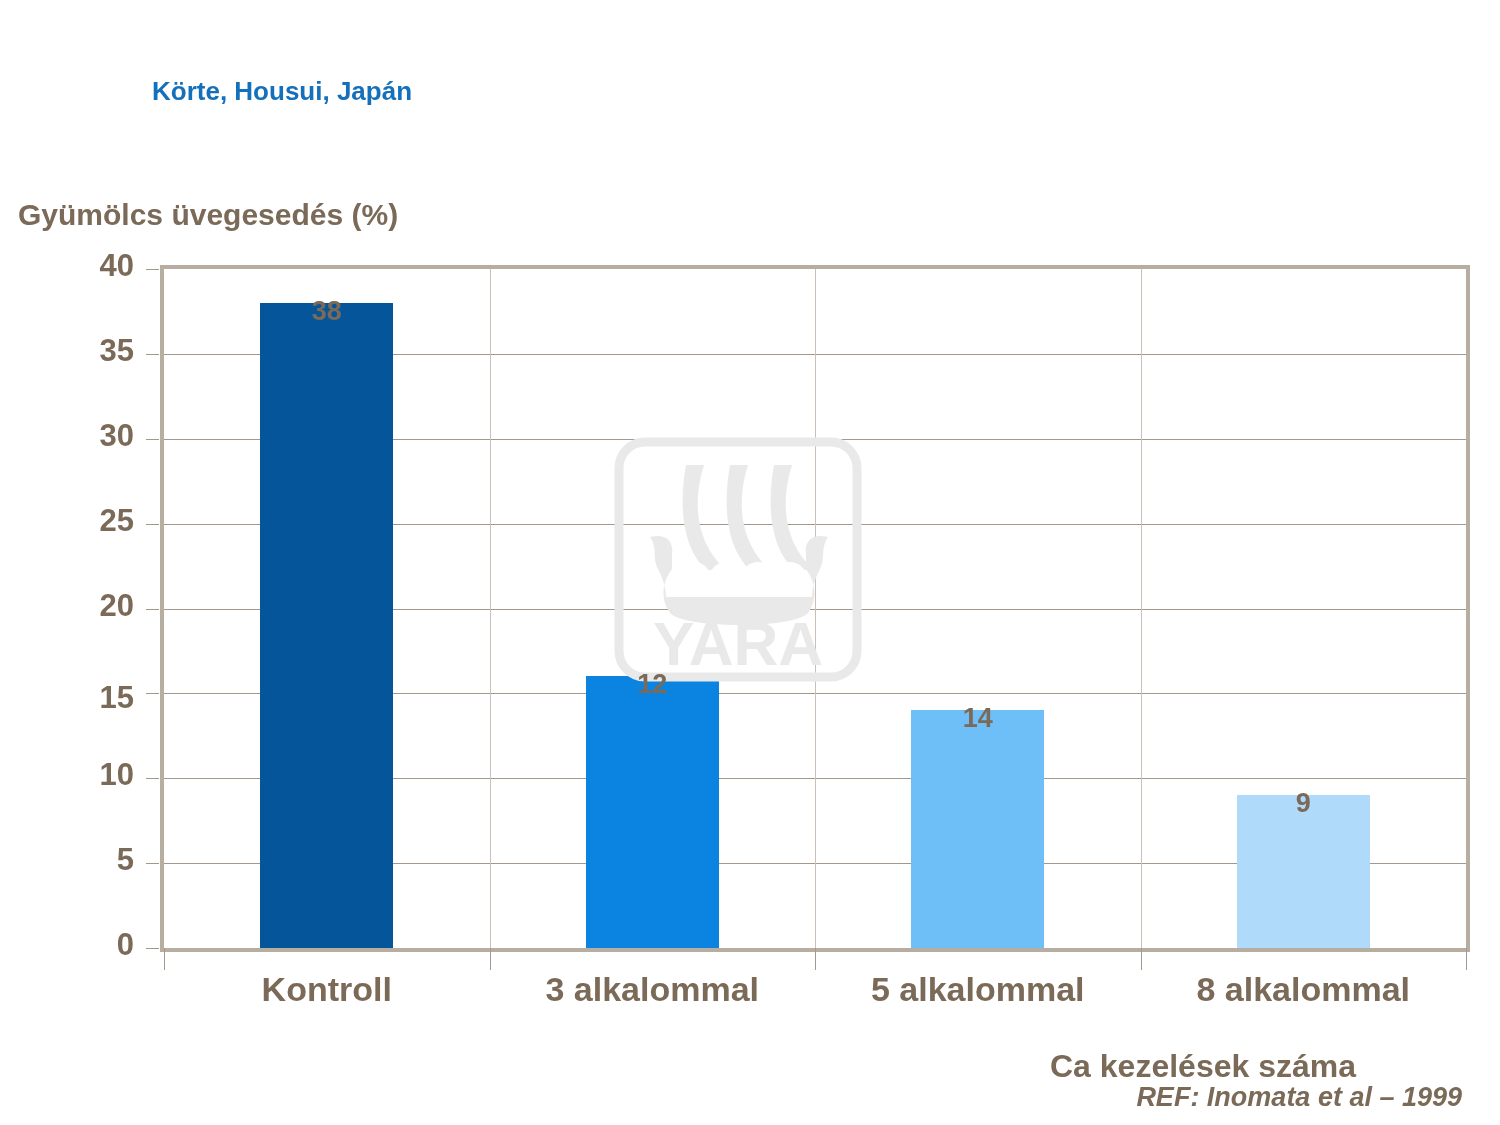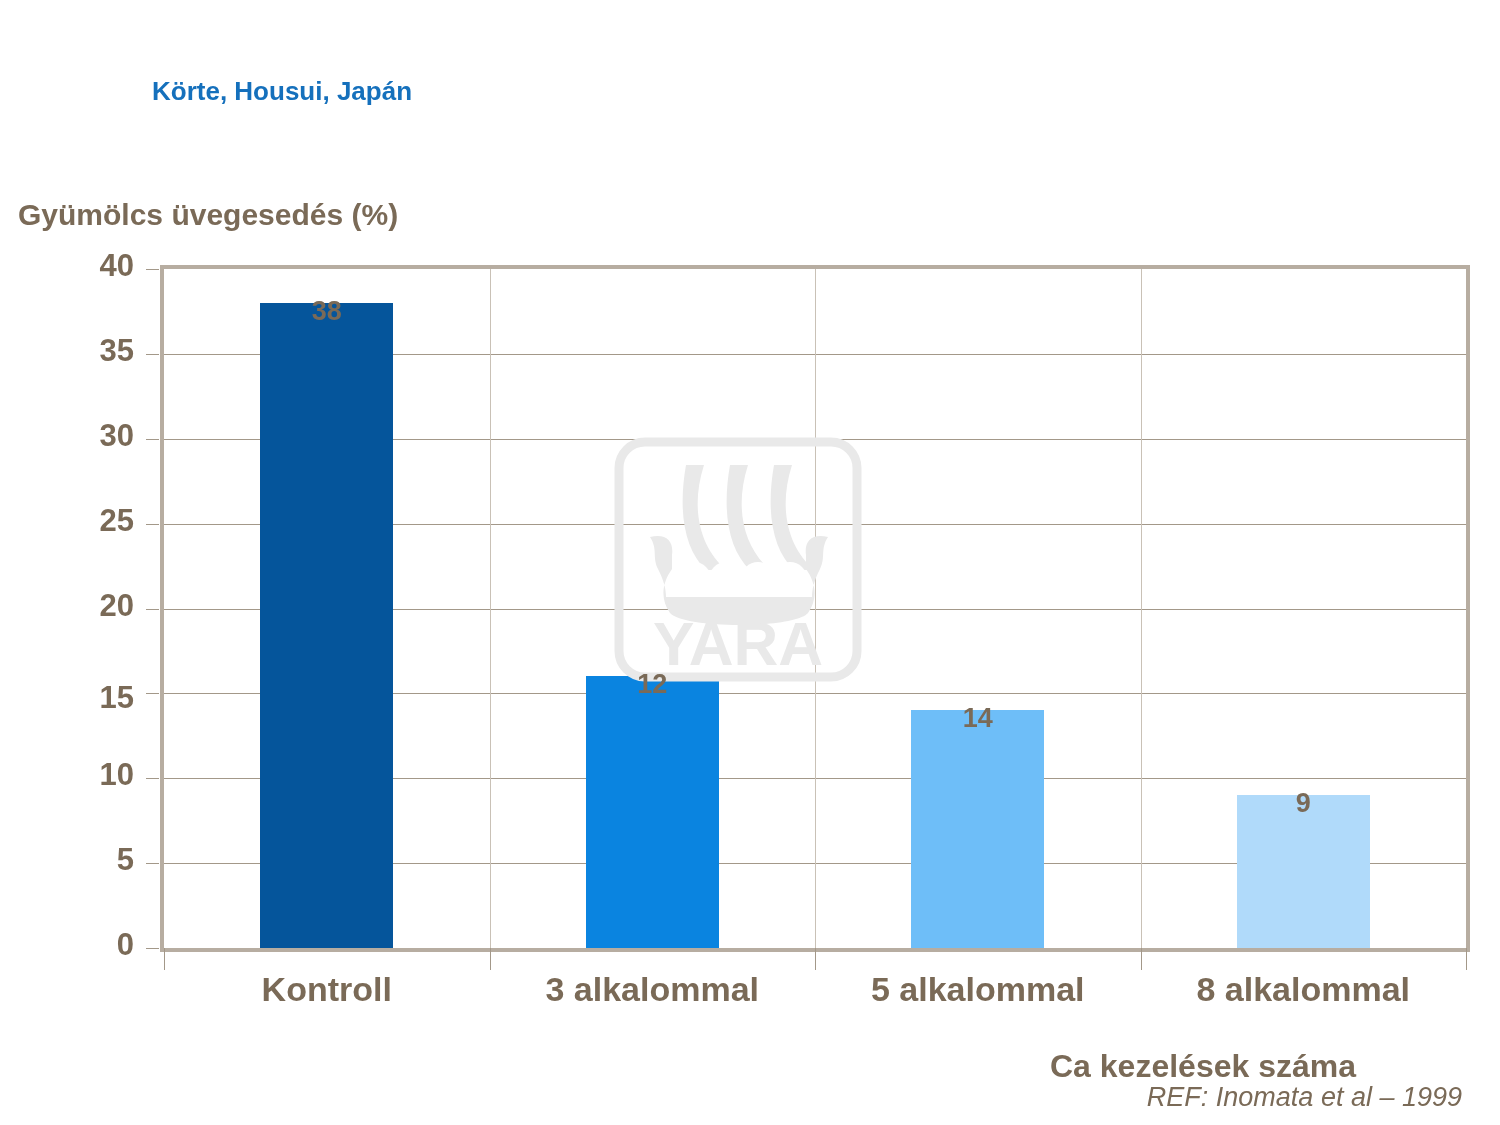--- a/index.html
+++ b/index.html
@@ -141,21 +141,21 @@
     text-align: right;
     font-size: 32px;
     font-weight: bold;
     color: #7A6A57;
   }
   #reference-note {
     position: absolute;
     right: 38px;
     top: 1082px;
     font-size: 27px;
-    font-weight: normal;
+    font-weight: bold;
     font-style: italic;
     color: #7A6A57;
     white-space: nowrap;
   }
 
   
   #watermark {
     position: absolute;
     left: 614px;
     top: 437px;

